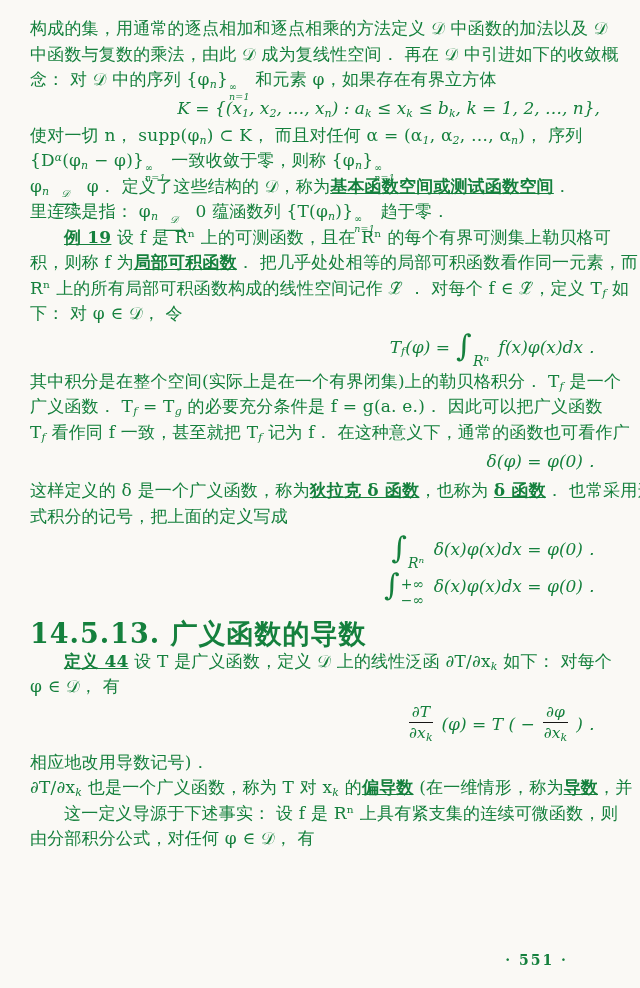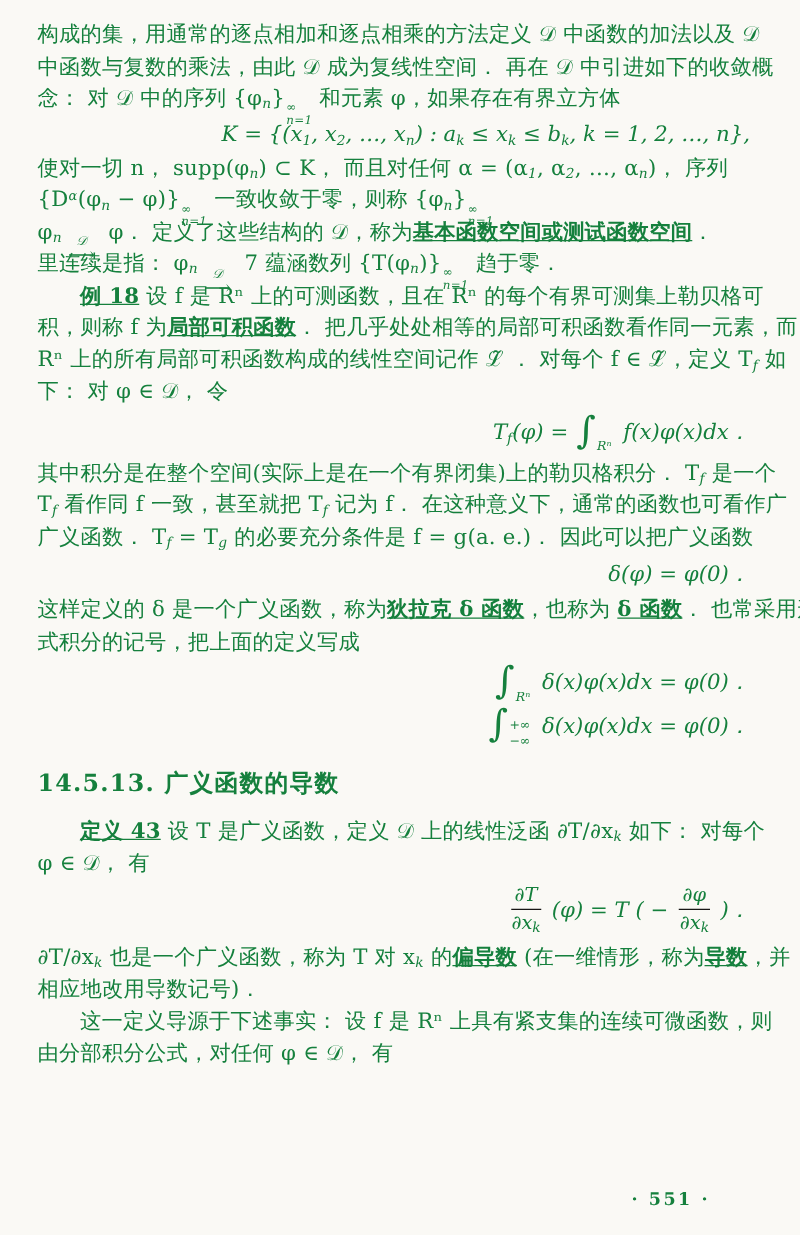--- a/index.html
+++ b/index.html
@@ -21,24 +21,24 @@
     letter-spacing:0.2px;
   }
   .indent{padding-left:34px;}
   .formula{
     text-align:right;
     font-size:17px;
     margin:5px 0;
     white-space:nowrap;
   }
   .heading{
-    font-size:19px;
+    font-size:27px;
     font-weight:700;
     letter-spacing:1px;
-    margin:16px 0 12px 0;
+    margin:16px 0 1px 0;
     line-height:28px;
   }
   .pageno{
     position:absolute;
     right:72px;bottom:20px;
     font-size:14px;
     font-weight:700;
     letter-spacing:2px;
   }
   .b{font-weight:700;text-decoration:underline;}
@@ -52,21 +52,21 @@
   .arr{
     display:inline-flex;flex-direction:column;align-items:center;
     line-height:1;vertical-align:-0.35em;margin:0 5px;
   }
   .arr .top{font-size:10px;font-style:italic;margin-bottom:-2px;}
   .arr .shaft{font-size:15px;}
   .int{display:inline-flex;align-items:center;vertical-align:middle;margin:0 1px;}
   .int .glyph{font-size:30px;line-height:1;transform:translateY(-2px);}
   .int .lims{
     display:inline-flex;flex-direction:column;justify-content:space-between;
-    font-size:10px;line-height:1.15;margin:0 3px 0 1px;font-style:italic;
+    font-size:14px;line-height:1.15;margin:0 3px 0 1px;font-style:italic;
     transform:translateY(5px);min-height:24px;
   }
   .frac{
     display:inline-flex;flex-direction:column;align-items:center;
     vertical-align:middle;font-size:15.5px;line-height:1.2;margin:0 3px;
     transform:translateY(-2px);
   }
   .frac .num{border-bottom:1.4px solid #171615;padding:0 3px 1px 3px;}
   .frac .den{padding-top:1px;}
 </style>
@@ -89,63 +89,63 @@
         <span>∞</span>
         <span class="i">n=1</span>
       </span></div>
   <div class="line"><span>φ</span><sub class="i">n</sub><span class="arr">
         <span class="top">𝒟</span>
         <span class="shaft">⟶</span>
       </span><span> φ． 定义了这些结构的 𝒟，称为</span><span class="b">基本函数空间或测试函数空间</span><span>．</span></div>
   <div class="line"><span>里连续是指： φ</span><sub class="i">n</sub><span class="arr">
         <span class="top">𝒟</span>
         <span class="shaft">⟶</span>
-      </span><span> 7 蕴涵数列 {T(φ</span><sub class="i">n</sub><span>)}</span><span class="stk">
+      </span><span> 0 蕴涵数列 {T(φ</span><sub class="i">n</sub><span>)}</span><span class="stk">
         <span>∞</span>
         <span class="i">n=1</span>
       </span><span> 趋于零．</span></div>
-  <div class="line indent"><span class="b">例 18</span><span>  设 f 是 Rⁿ 上的可测函数，且在 Rⁿ 的每个有界可测集上勒贝格可</span></div>
+  <div class="line indent"><span class="b">例 19</span><span>  设 f 是 Rⁿ 上的可测函数，且在 Rⁿ 的每个有界可测集上勒贝格可</span></div>
   <div class="line"><span>积，则称 f 为</span><span class="b">局部可积函数</span><span>． 把几乎处处相等的局部可积函数看作同一元素，而</span></div>
   <div class="line"><span>Rⁿ 上的所有局部可积函数构成的线性空间记作 ℒ̃ ． 对每个 f ∈ ℒ̃，定义 T</span><sub class="i">f</sub><span> 如</span></div>
   <div class="line"><span>下： 对 φ ∈ 𝒟， 令</span></div>
   <div class="formula"><span class="i">T</span><sub class="i">f</sub><span class="i">(φ) = </span><span class="int">
         <span class="glyph">∫</span>
         <span class="lims">
           <span>&nbsp;</span>
           <span>Rⁿ</span>
         </span>
       </span><span class="i"> f(x)φ(x)dx．</span></div>
   <div class="line"><span>其中积分是在整个空间(实际上是在一个有界闭集)上的勒贝格积分． T</span><sub class="i">f</sub><span> 是一个</span></div>
+  <div class="line"><span>广义函数． T</span><sub class="i">f</sub><span> = T</span><sub class="i">g</sub><span> 的必要充分条件是 f = g(a. e.)． 因此可以把广义函数</span></div>
   <div class="line"><span>T</span><sub class="i">f</sub><span> 看作同 f 一致，甚至就把 T</span><sub class="i">f</sub><span> 记为 f． 在这种意义下，通常的函数也可看作广</span></div>
-  <div class="line"><span>广义函数． T</span><sub class="i">f</sub><span> = T</span><sub class="i">g</sub><span> 的必要充分条件是 f = g(a. e.)． 因此可以把广义函数</span></div>
   <div class="formula"><span class="i">δ(φ) = φ(0)．</span></div>
   <div class="line"><span>这样定义的 δ 是一个广义函数，称为</span><span class="b">狄拉克 δ 函数</span><span>，也称为 </span><span class="b">δ 函数</span><span>． 也常采用形</span></div>
   <div class="line"><span>式积分的记号，把上面的定义写成</span></div>
   <div class="formula"><span class="int">
         <span class="glyph">∫</span>
         <span class="lims">
           <span>&nbsp;</span>
           <span>Rⁿ</span>
         </span>
       </span><span class="i"> δ(x)φ(x)dx = φ(0)．</span></div>
   <div class="formula"><span class="int">
         <span class="glyph">∫</span>
         <span class="lims">
           <span>+∞</span>
           <span>−∞</span>
         </span>
       </span><span class="i"> δ(x)φ(x)dx = φ(0)．</span></div>
   <div class="heading"><span>14.5.13. 广义函数的导数</span></div>
-  <div class="line indent"><span class="b">定义 43</span><span>  设 T 是广义函数，定义 𝒟 上的线性泛函 ∂T/∂x</span><sub class="i">k</sub><span> 如下： 对每个</span></div>
+  <div class="line indent"><span class="b">定义 44</span><span>  设 T 是广义函数，定义 𝒟 上的线性泛函 ∂T/∂x</span><sub class="i">k</sub><span> 如下： 对每个</span></div>
   <div class="line"><span>φ ∈ 𝒟， 有</span></div>
   <div class="formula"><span class="frac">
         <span class="num"><span class="i">∂T</span></span>
         <span class="den"><span class="i">∂x</span><sub class="i">k</sub></span>
       </span><span class="i"> (φ) = T ( − </span><span class="frac">
         <span class="num"><span class="i">∂φ</span></span>
         <span class="den"><span class="i">∂x</span><sub class="i">k</sub></span>
       </span><span class="i"> )．</span></div>
+  <div class="line"><span>相应地改用导数记号)．</span></div>
   <div class="line"><span>∂T/∂x</span><sub class="i">k</sub><span> 也是一个广义函数，称为 T 对 x</span><sub class="i">k</sub><span> 的</span><span class="b">偏导数</span><span> (在一维情形，称为</span><span class="b">导数</span><span>，并</span></div>
-  <div class="line"><span>相应地改用导数记号)．</span></div>
   <div class="line indent"><span>这一定义导源于下述事实： 设 f 是 Rⁿ 上具有紧支集的连续可微函数，则</span></div>
   <div class="line"><span>由分部积分公式，对任何 φ ∈ 𝒟， 有</span></div>
   <div class="pageno">· 551 ·</div>
 </div>
 
 </body></html>

